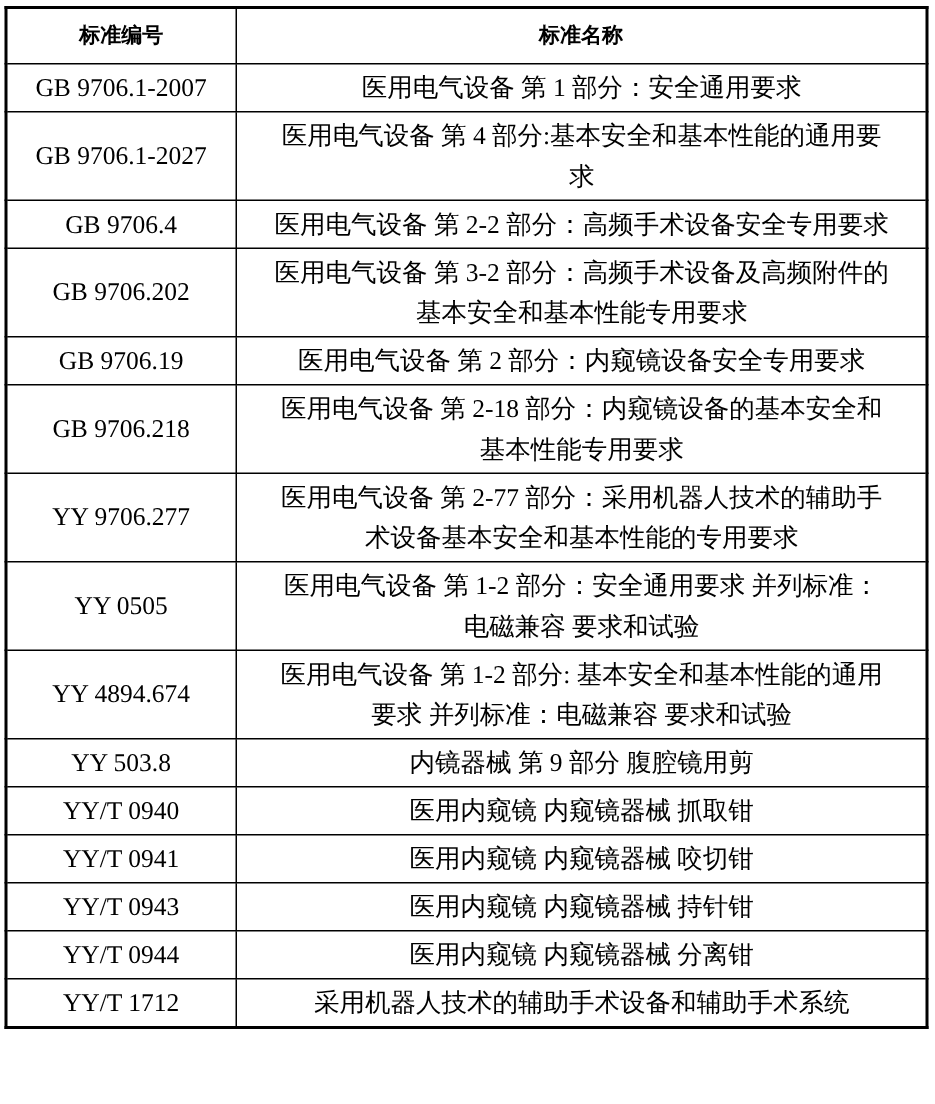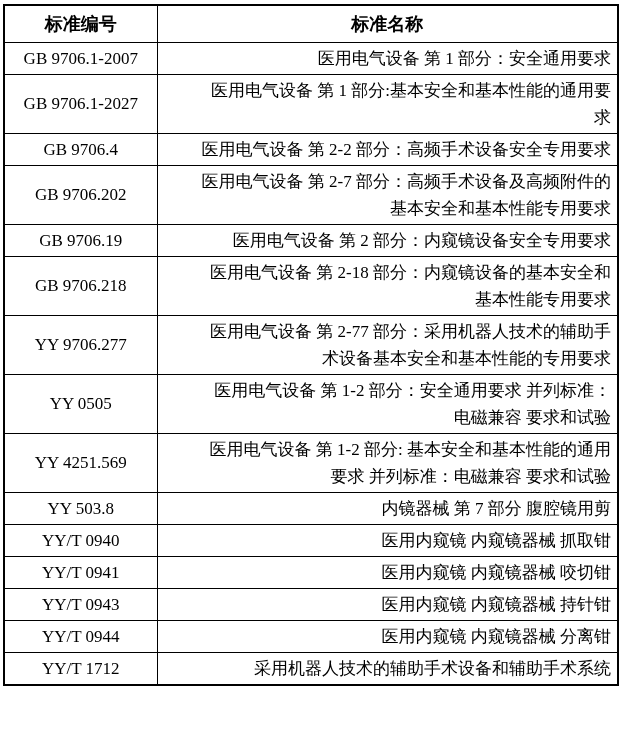--- a/index.html
+++ b/index.html
@@ -27,34 +27,34 @@
   }
   table.standards th,
   table.standards td {
     border: 1px solid #000000;
     vertical-align: middle;
   }
   col.col-code { width: 153px; }
   col.col-name { width: 461px; }
   th.hdr {
     font-weight: bold;
-    font-size: 18px;
+    font-size: 14px;
     text-align: center;
     height: 34px;
     padding: 1px 2px;
   }
   td.code {
     text-align: center;
     font-size: 17px;
     padding: 2px 4px;
     white-space: nowrap;
     margin-left: 24px;
   }
   td.name {
-    text-align: right;
+    text-align: center;
     font-size: 17px;
     padding: 2px 6px 2px 7px;
   }
   td.name div {
     line-height: 27px;
     white-space: nowrap;
     overflow: hidden;
   }
 </style>
 </head>
@@ -75,34 +75,34 @@
     <tbody>
         <tr>
           <td class="code">GB 9706.1-2007</td>
           <td class="name">
             <div>医用电气设备 第 1 部分：安全通用要求</div>
           </td>
         </tr>
         <tr>
           <td class="code">GB 9706.1-2027</td>
           <td class="name">
-            <div>医用电气设备 第 1 部分:基本安全和基本性能的通用要</div>
+            <div>医用电气设备 第 4 部分:基本安全和基本性能的通用要</div>
             <div>求</div>
           </td>
         </tr>
         <tr>
           <td class="code">GB 9706.4</td>
           <td class="name">
             <div>医用电气设备 第 2-2 部分：高频手术设备安全专用要求</div>
           </td>
         </tr>
         <tr>
           <td class="code">GB 9706.202</td>
           <td class="name">
-            <div>医用电气设备 第 2-7 部分：高频手术设备及高频附件的</div>
+            <div>医用电气设备 第 3-2 部分：高频手术设备及高频附件的</div>
             <div>基本安全和基本性能专用要求</div>
           </td>
         </tr>
         <tr>
           <td class="code">GB 9706.19</td>
           <td class="name">
             <div>医用电气设备 第 2 部分：内窥镜设备安全专用要求</div>
           </td>
         </tr>
         <tr>
@@ -120,30 +120,30 @@
           </td>
         </tr>
         <tr>
           <td class="code">YY 0505</td>
           <td class="name">
             <div>医用电气设备 第 1-2 部分：安全通用要求 并列标准：</div>
             <div>电磁兼容 要求和试验</div>
           </td>
         </tr>
         <tr>
-          <td class="code">YY 4251.569</td>
+          <td class="code">YY 4894.674</td>
           <td class="name">
             <div>医用电气设备 第 1-2 部分: 基本安全和基本性能的通用</div>
             <div>要求 并列标准：电磁兼容 要求和试验</div>
           </td>
         </tr>
         <tr>
           <td class="code">YY 503.8</td>
           <td class="name">
-            <div>内镜器械 第 7 部分 腹腔镜用剪</div>
+            <div>内镜器械 第 9 部分 腹腔镜用剪</div>
           </td>
         </tr>
         <tr>
           <td class="code">YY/T 0940</td>
           <td class="name">
             <div>医用内窥镜 内窥镜器械 抓取钳</div>
           </td>
         </tr>
         <tr>
           <td class="code">YY/T 0941</td>

